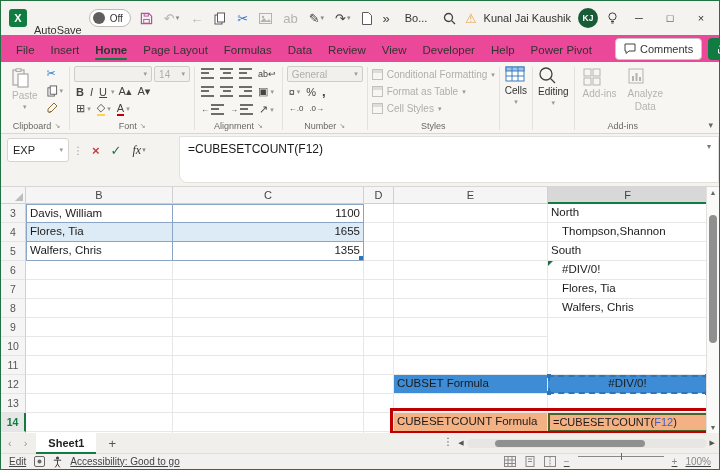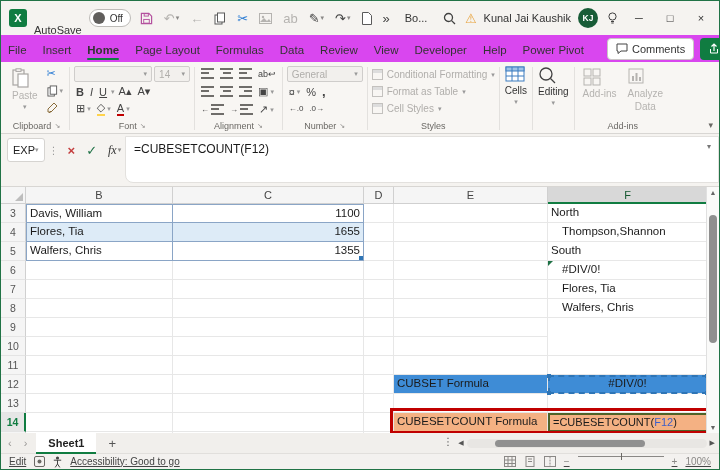--- a/index.html
+++ b/index.html
@@ -17,21 +17,21 @@
   .qat{border:none;background:transparent;font-size:13px;color:#444;display:flex;align-items:center;gap:1px;cursor:default;padding:1px 2px;}
   .qat.disabled{color:#B5B3B0;}
   .mini{font-size:7px;color:#8a8886;}
   .doc-title{font-size:11px;color:#333;margin-left:6px;}
   .user{font-size:11px;color:#333;}
   .avatar{width:20px;height:20px;border-radius:50%;background:#185C37;color:#fff;font-size:8.5px;font-weight:bold;display:flex;align-items:center;justify-content:center;}
   .winbtn{border:none;background:transparent;font-size:11px;color:#333;width:24px;height:22px;}
   .warn{color:#E8A33D;font-size:13px;}
 
   
-  .tabsrow{height:27px;flex:0 0 27px;display:flex;align-items:center;justify-content:space-between;background:#d946ef;padding:0 0;}
+  .tabsrow{height:27px;flex:0 0 27px;display:flex;align-items:center;justify-content:space-between;background:#ec4899;padding:0 8px;}
   .rtabs{display:flex;align-items:flex-end;gap:2px;height:100%;}
   .rtab{font-size:11.5px;color:#333;padding:5px 7px 6px;position:relative;cursor:default;white-space:nowrap;}
   .rtab.active{font-weight:bold;}
   .rtab.active::after{content:"";position:absolute;left:7px;right:7px;bottom:2px;height:2.5px;background:#107C41;border-radius:2px;}
   .topbtns{display:flex;align-items:center;gap:6px;}
   .btn-comments{display:flex;align-items:center;gap:4px;border:1px solid #C8C6C4;background:#fff;border-radius:4px;height:22px;padding:0 8px;font-size:11px;color:#333;margin-left:16px;}
   .btn-share{display:flex;align-items:center;gap:4px;border:none;background:#107C41;border-radius:4px;height:22px;padding:0 9px;font-size:11px;color:#fff;}
 
   
   .ribbon{height:72px;flex:0 0 72px;background:#F8F6F3;border-bottom:1px solid #D8D6D3;display:flex;position:relative;padding:2px 2px 0 4px;}
@@ -49,21 +49,21 @@
   .chev{font-size:7px;color:#999;}
   .al{width:13px;height:11px;background:linear-gradient(#6f6d6a,#6f6d6a) 0 0/13px 2px no-repeat,linear-gradient(#6f6d6a,#6f6d6a) 0 4px/8px 2px no-repeat,linear-gradient(#6f6d6a,#6f6d6a) 0 9px/13px 2px no-repeat;display:inline-block;}
   .al.c{background-position:0 0,center 4px,0 9px;}
   .al.r{background-position:0 0,right 4px,0 9px;}
   .style-row{display:flex;align-items:center;gap:4px;height:17px;font-size:10px;color:#B0AEAB;}
   .sicon{width:11px;height:11px;border:1px solid #C3C1BE;background:linear-gradient(#DDD,#DDD) 0 0/11px 3px no-repeat;display:inline-block;}
   .collapse{position:absolute;right:6px;bottom:3px;font-size:9px;color:#6a6864;}
 
   
   .fbar{height:53px;flex:0 0 53px;background:#F5F3F0;border-bottom:1px solid #D8D6D3;display:flex;}
-  .fb-left{width:124px;display:flex;align-items:flex-start;gap:4px;padding:4px 2px 0 6px;}
+  .fb-left{width:178px;display:flex;align-items:flex-start;gap:4px;padding:4px 2px 0 6px;}
   .namebox{width:62px;height:24px;background:#fff;border:1px solid #D6D4D1;border-radius:3px;display:flex;align-items:center;justify-content:space-between;padding:0 5px;font-size:11px;color:#222;}
   .fbicons{display:flex;align-items:center;gap:7px;height:24px;font-size:11px;}
   .fx{font-family:"Liberation Serif",serif;font-style:italic;font-size:12px;color:#333;}
   .fb-input{flex:1;background:#fff;border:1px solid #E3E1DE;border-radius:0 0 0 8px;margin:2px 0 3px 0;padding:5px 8px;font-family:"DejaVu Sans Mono",monospace;font-size:12px;color:#1a1a1a;position:relative;}
   .fb-chev{position:absolute;right:7px;top:5px;font-size:8px;color:#777;}
 
   
   .sheet{flex:1;background:#fff;position:relative;overflow:hidden;}
   .colheaders{display:flex;height:17px;}
   .corner{width:25px;height:17px;background:#F5F5F5;border-right:1px solid #D0D0D0;border-bottom:1px solid #D0D0D0;position:relative;}

